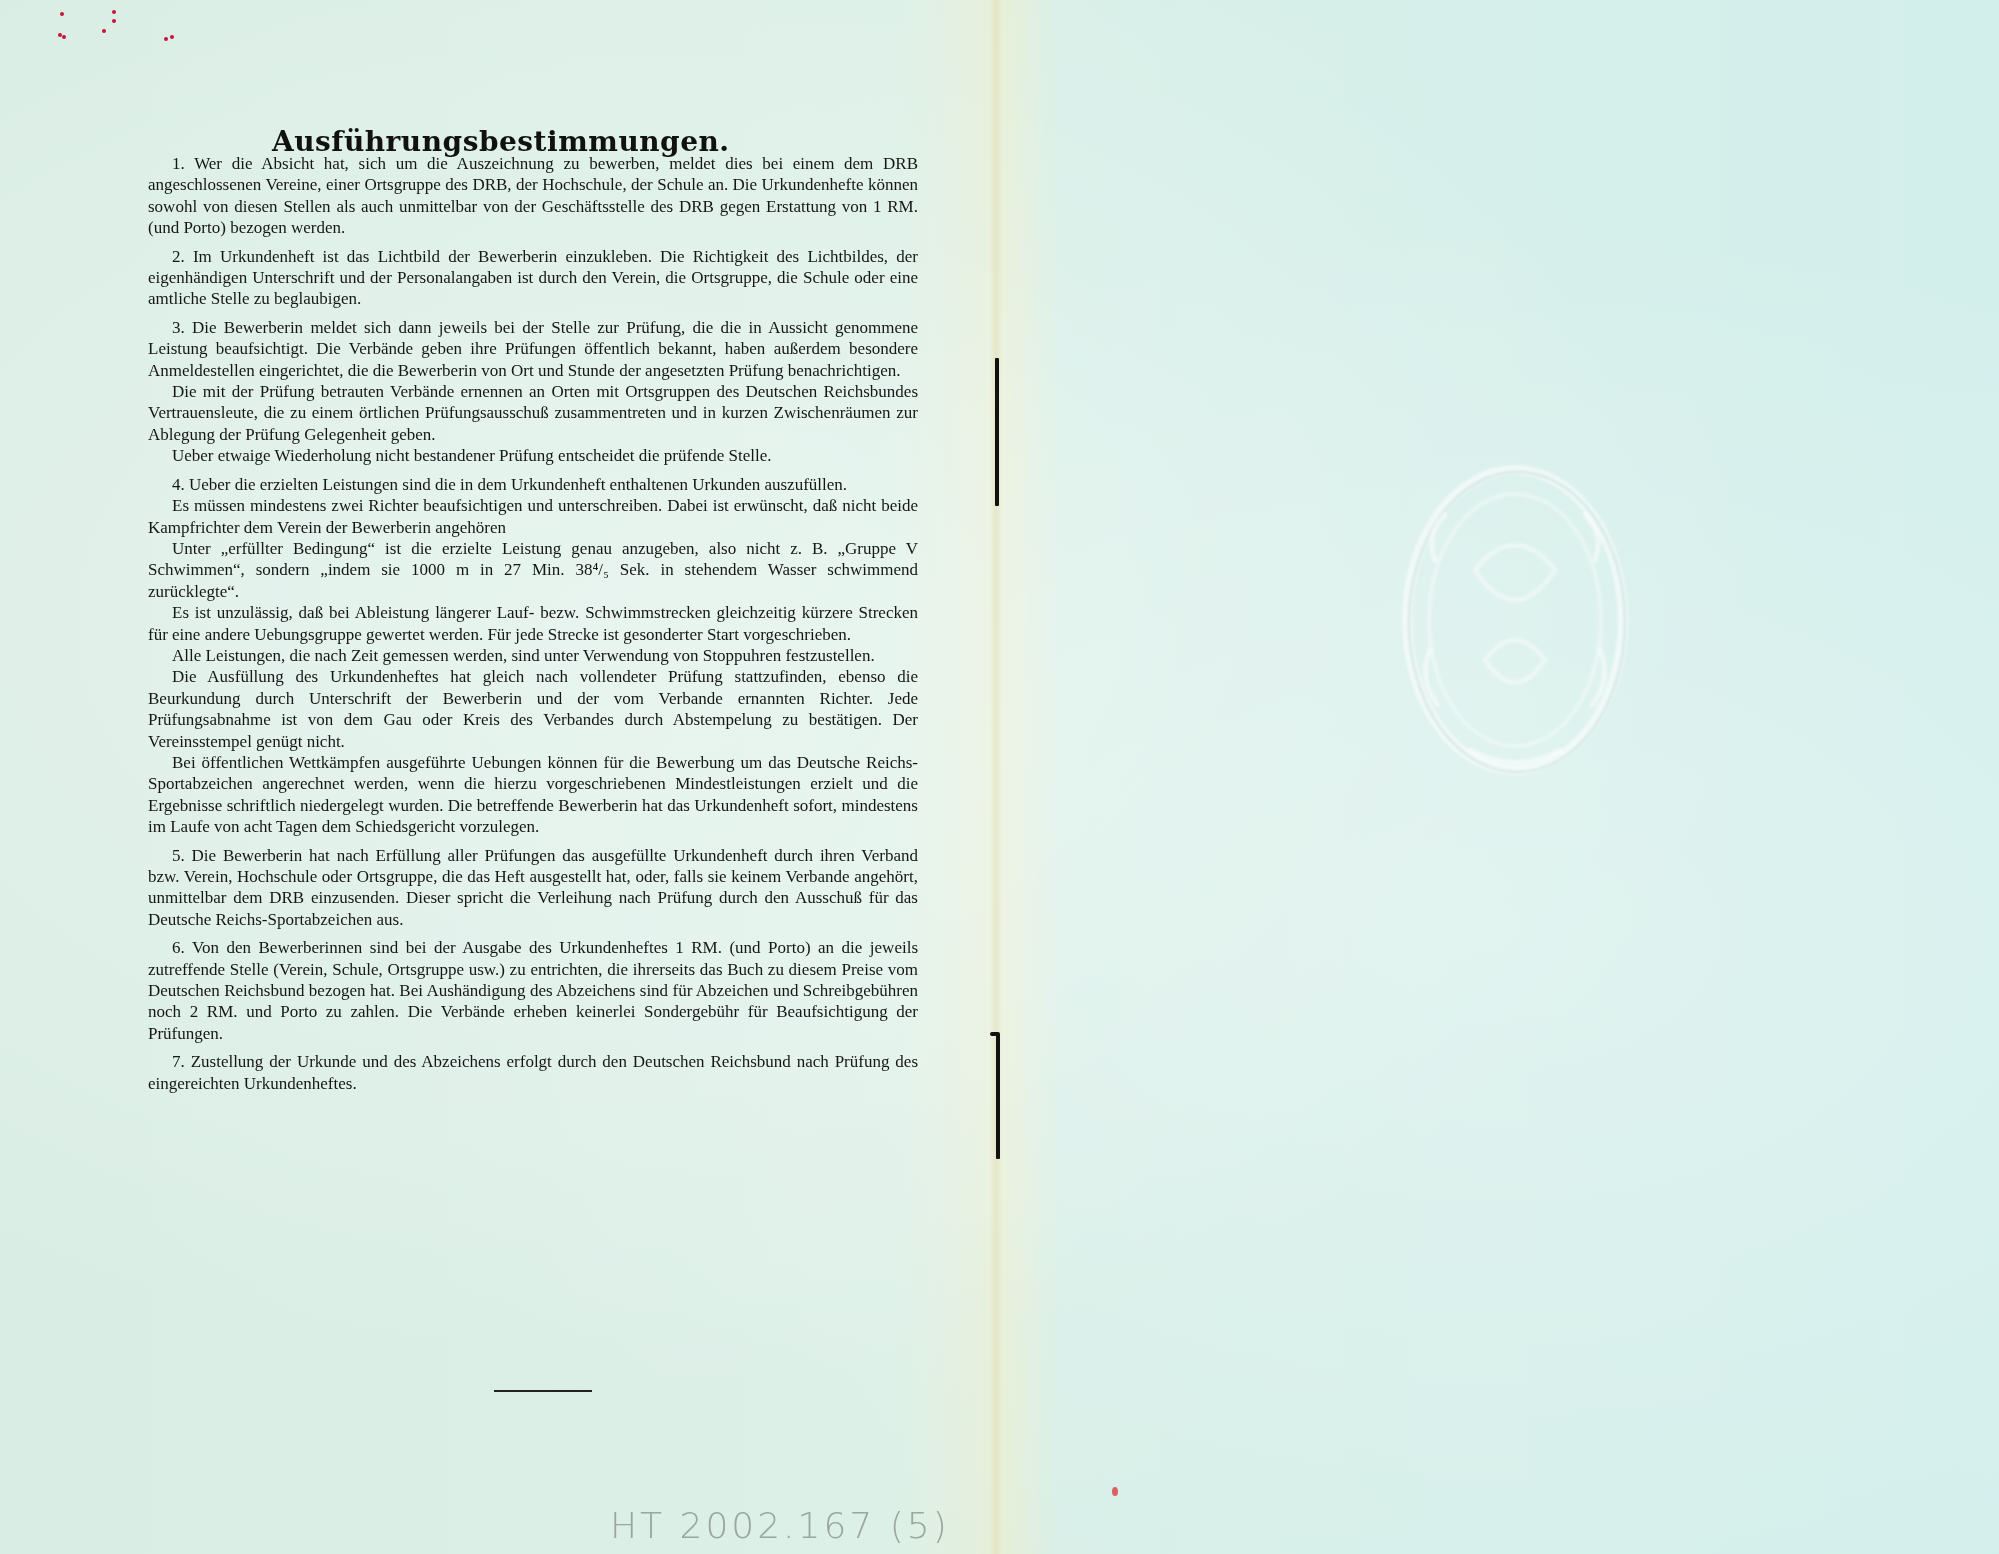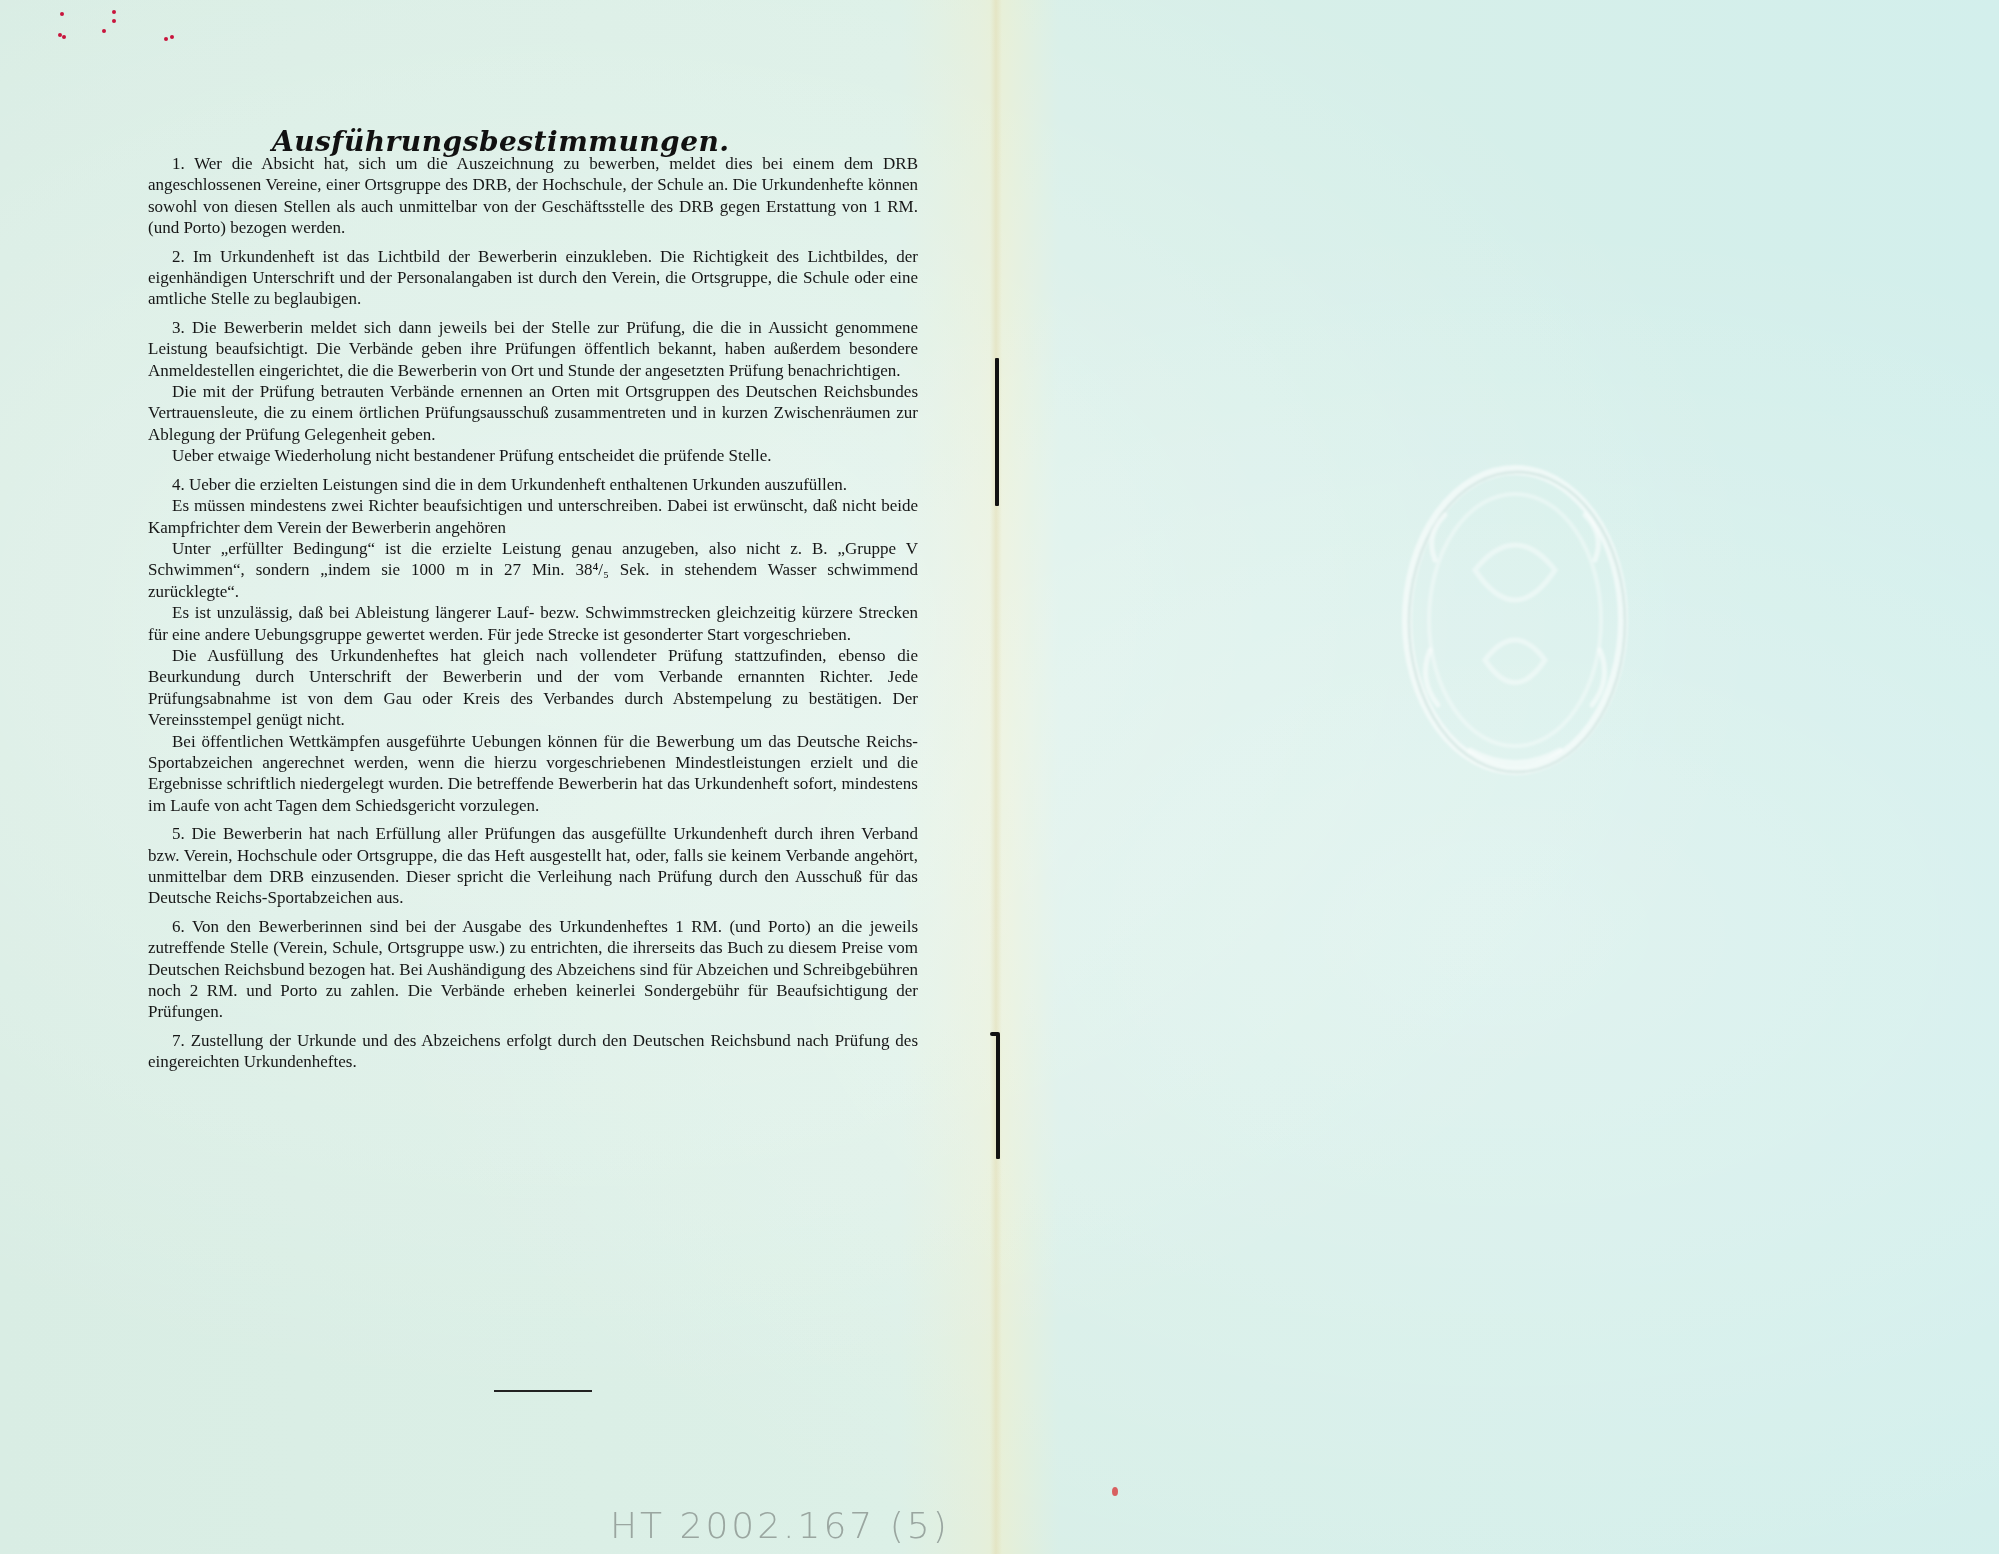--- a/index.html
+++ b/index.html
@@ -30,21 +30,20 @@
       background: #111; border-radius: 2px;
     }
     .red-specks { position: absolute; left: 50px; top: 5px; width: 150px; height: 40px; }
     .red-specks span { position: absolute; width: 4px; height: 4px; background: #c8143c; border-radius: 50%; }
     .red-mark { position: absolute; left: 1112px; top: 1487px; width: 6px; height: 9px; background: #d86060; border-radius: 50%; }
 
     .title {
       position: absolute; left: 272px; top: 106px; width: 460px;
       font-size: 28px; font-weight: bold; color: #111; letter-spacing: 0.5px;
       font-family: "DejaVu Serif", serif;
-      font-style: italic;
     }
     .body-text {
       position: absolute; left: 148px; top: 153px; width: 770px;
       font-size: 17px; line-height: 21.4px; color: #161616;
       text-align: justify;
       font-family: "Liberation Serif", serif;
       font-stretch: condensed;
     }
     .para { margin: 0; text-indent: 24px; }
     .para.numbered { margin-top: 7px; }
@@ -83,20 +82,21 @@
     <div class="body-text">
       <p class="para numbered first">1. Wer die Absicht hat, sich um die Auszeichnung zu bewerben, meldet dies bei einem dem DRB angeschlossenen Vereine, einer Ortsgruppe des DRB, der Hochschule, der Schule an. Die Urkundenhefte können sowohl von diesen Stellen als auch unmittelbar von der Geschäftsstelle des DRB gegen Erstattung von 1 RM. (und Porto) bezogen werden.</p>
       <p class="para numbered">2. Im Urkundenheft ist das Lichtbild der Bewerberin einzukleben. Die Richtigkeit des Lichtbildes, der eigenhändigen Unterschrift und der Personalangaben ist durch den Verein, die Ortsgruppe, die Schule oder eine amtliche Stelle zu beglaubigen.</p>
       <p class="para numbered">3. Die Bewerberin meldet sich dann jeweils bei der Stelle zur Prüfung, die die in Aussicht genommene Leistung beaufsichtigt. Die Verbände geben ihre Prüfungen öffentlich bekannt, haben außerdem besondere Anmeldestellen eingerichtet, die die Bewerberin von Ort und Stunde der angesetzten Prüfung benachrichtigen.</p>
       <p class="para">Die mit der Prüfung betrauten Verbände ernennen an Orten mit Ortsgruppen des Deutschen Reichsbundes Vertrauensleute, die zu einem örtlichen Prüfungsausschuß zusammentreten und in kurzen Zwischenräumen zur Ablegung der Prüfung Gelegenheit geben.</p>
       <p class="para">Ueber etwaige Wiederholung nicht bestandener Prüfung entscheidet die prüfende Stelle.</p>
       <p class="para numbered">4. Ueber die erzielten Leistungen sind die in dem Urkundenheft enthaltenen Urkunden auszufüllen.</p>
       <p class="para">Es müssen mindestens zwei Richter beaufsichtigen und unterschreiben. Dabei ist erwünscht, daß nicht beide Kampfrichter dem Verein der Bewerberin angehören</p>
       <p class="para">Unter „erfüllter Bedingung“ ist die erzielte Leistung genau anzugeben, also nicht z. B. „Gruppe V Schwimmen“, sondern „indem sie 1000 m in 27 Min. 38⁴/₅ Sek. in stehendem Wasser schwimmend zurücklegte“.</p>
       <p class="para">Es ist unzulässig, daß bei Ableistung längerer Lauf- bezw. Schwimmstrecken gleichzeitig kürzere Strecken für eine andere Uebungsgruppe gewertet werden. Für jede Strecke ist gesonderter Start vorgeschrieben.</p>
+      <p class="para">Alle Leistungen, die nach Zeit gemessen werden, sind unter Verwendung von Stoppuhren festzustellen.</p>
       <p class="para">Die Ausfüllung des Urkundenheftes hat gleich nach vollendeter Prüfung stattzufinden, ebenso die Beurkundung durch Unterschrift der Bewerberin und der vom Verbande ernannten Richter. Jede Prüfungsabnahme ist von dem Gau oder Kreis des Verbandes durch Abstempelung zu bestätigen. Der Vereinsstempel genügt nicht.</p>
       <p class="para">Bei öffentlichen Wettkämpfen ausgeführte Uebungen können für die Bewerbung um das Deutsche Reichs-Sportabzeichen angerechnet werden, wenn die hierzu vorgeschriebenen Mindestleistungen erzielt und die Ergebnisse schriftlich niedergelegt wurden. Die betreffende Bewerberin hat das Urkundenheft sofort, mindestens im Laufe von acht Tagen dem Schiedsgericht vorzulegen.</p>
       <p class="para numbered">5. Die Bewerberin hat nach Erfüllung aller Prüfungen das ausgefüllte Urkundenheft durch ihren Verband bzw. Verein, Hochschule oder Ortsgruppe, die das Heft ausgestellt hat, oder, falls sie keinem Verbande angehört, unmittelbar dem DRB einzusenden. Dieser spricht die Verleihung nach Prüfung durch den Ausschuß für das Deutsche Reichs-Sportabzeichen aus.</p>
       <p class="para numbered">6. Von den Bewerberinnen sind bei der Ausgabe des Urkundenheftes 1 RM. (und Porto) an die jeweils zutreffende Stelle (Verein, Schule, Ortsgruppe usw.) zu entrichten, die ihrerseits das Buch zu diesem Preise vom Deutschen Reichsbund bezogen hat. Bei Aushändigung des Abzeichens sind für Abzeichen und Schreibgebühren noch 2 RM. und Porto zu zahlen. Die Verbände erheben keinerlei Sondergebühr für Beaufsichtigung der Prüfungen.</p>
       <p class="para numbered">7. Zustellung der Urkunde und des Abzeichens erfolgt durch den Deutschen Reichsbund nach Prüfung des eingereichten Urkundenheftes.</p>
     </div>
 
     <div class="rule"></div>
 
     <div class="accession">HT 2002.167 (5)</div>

